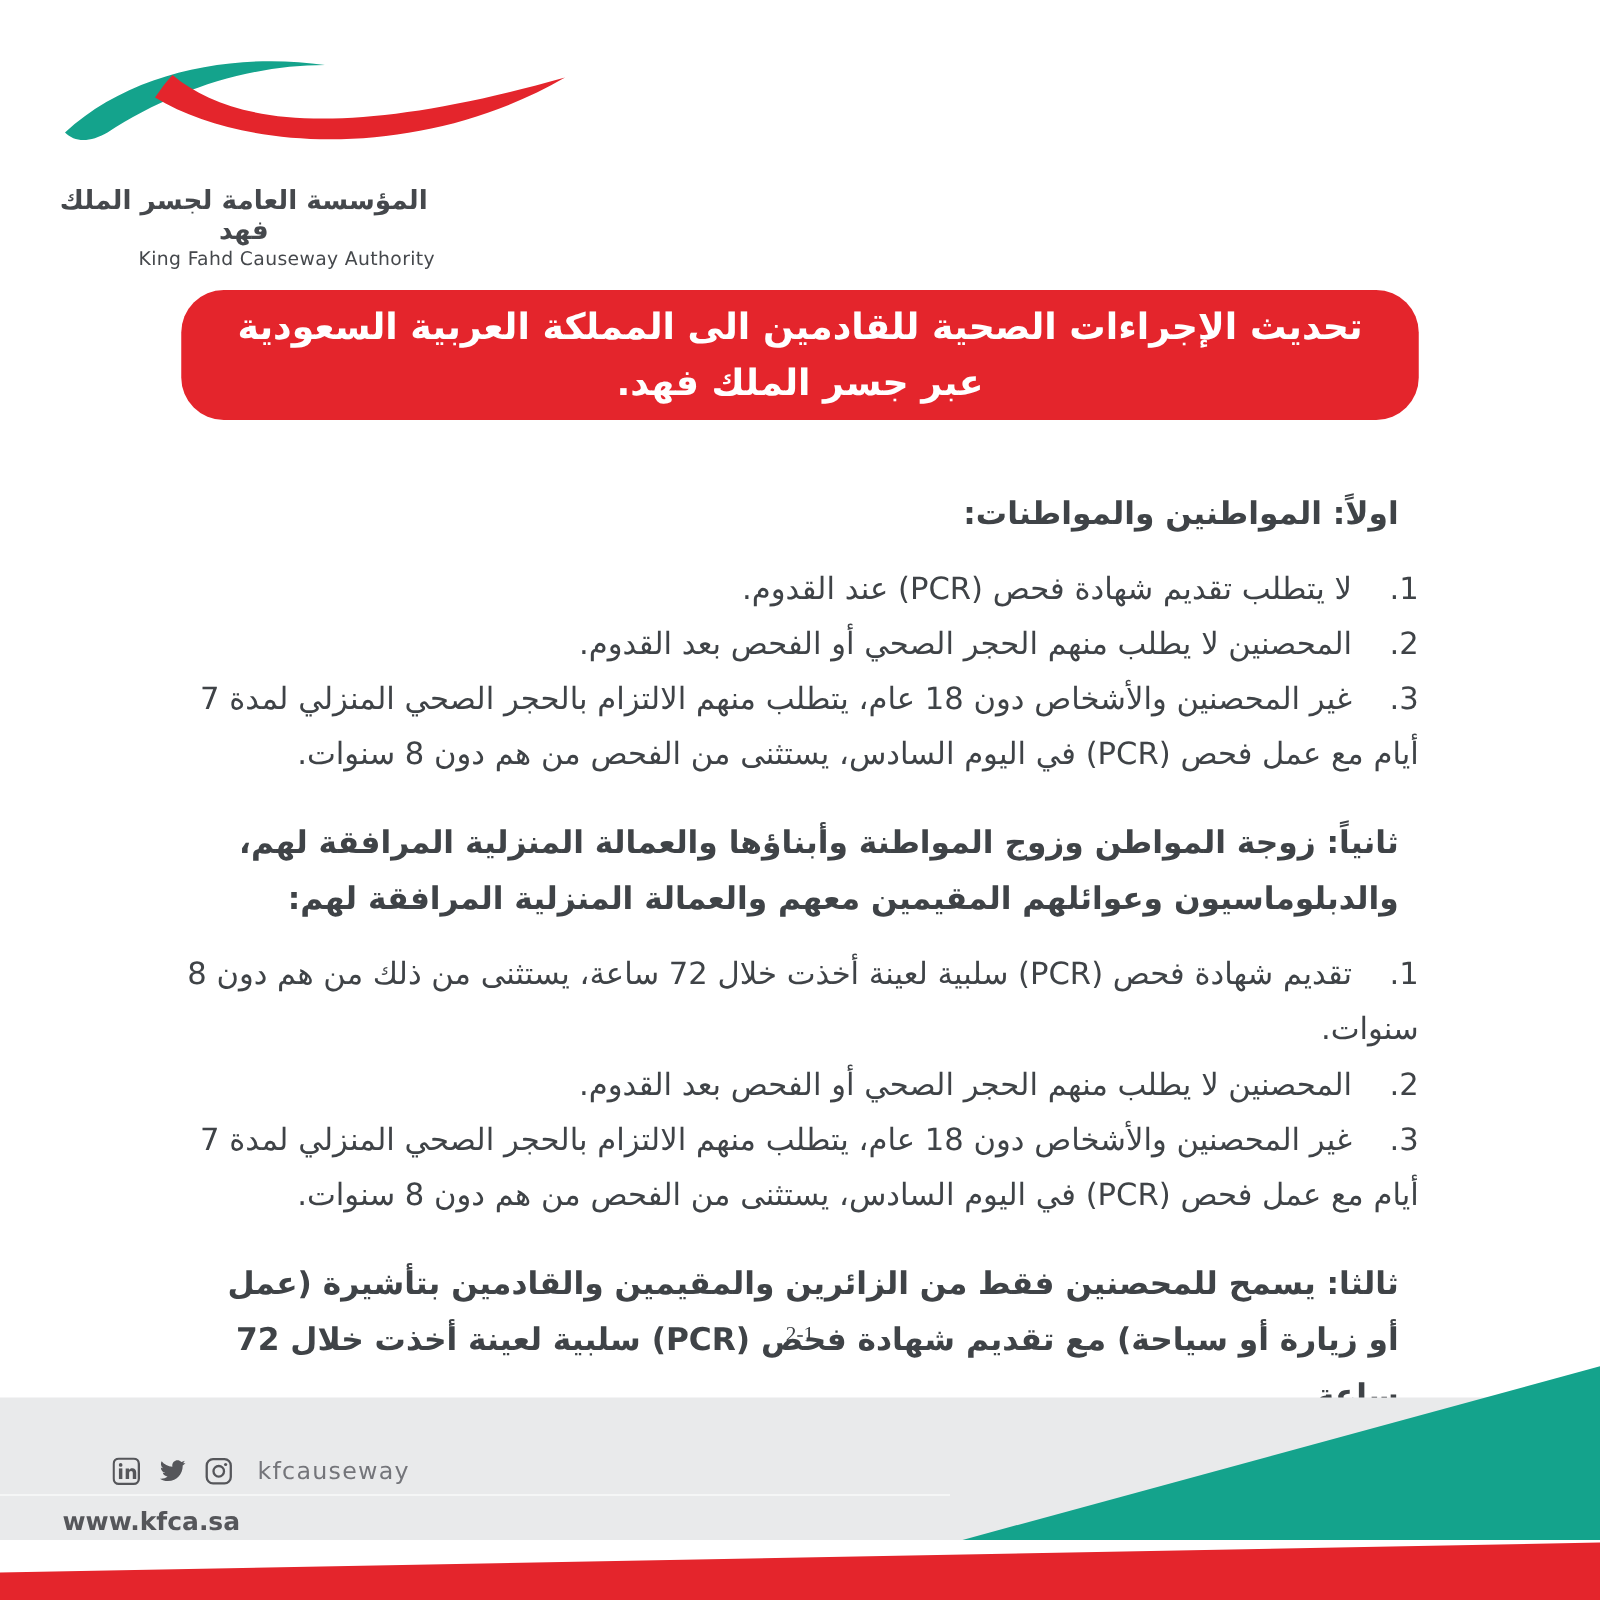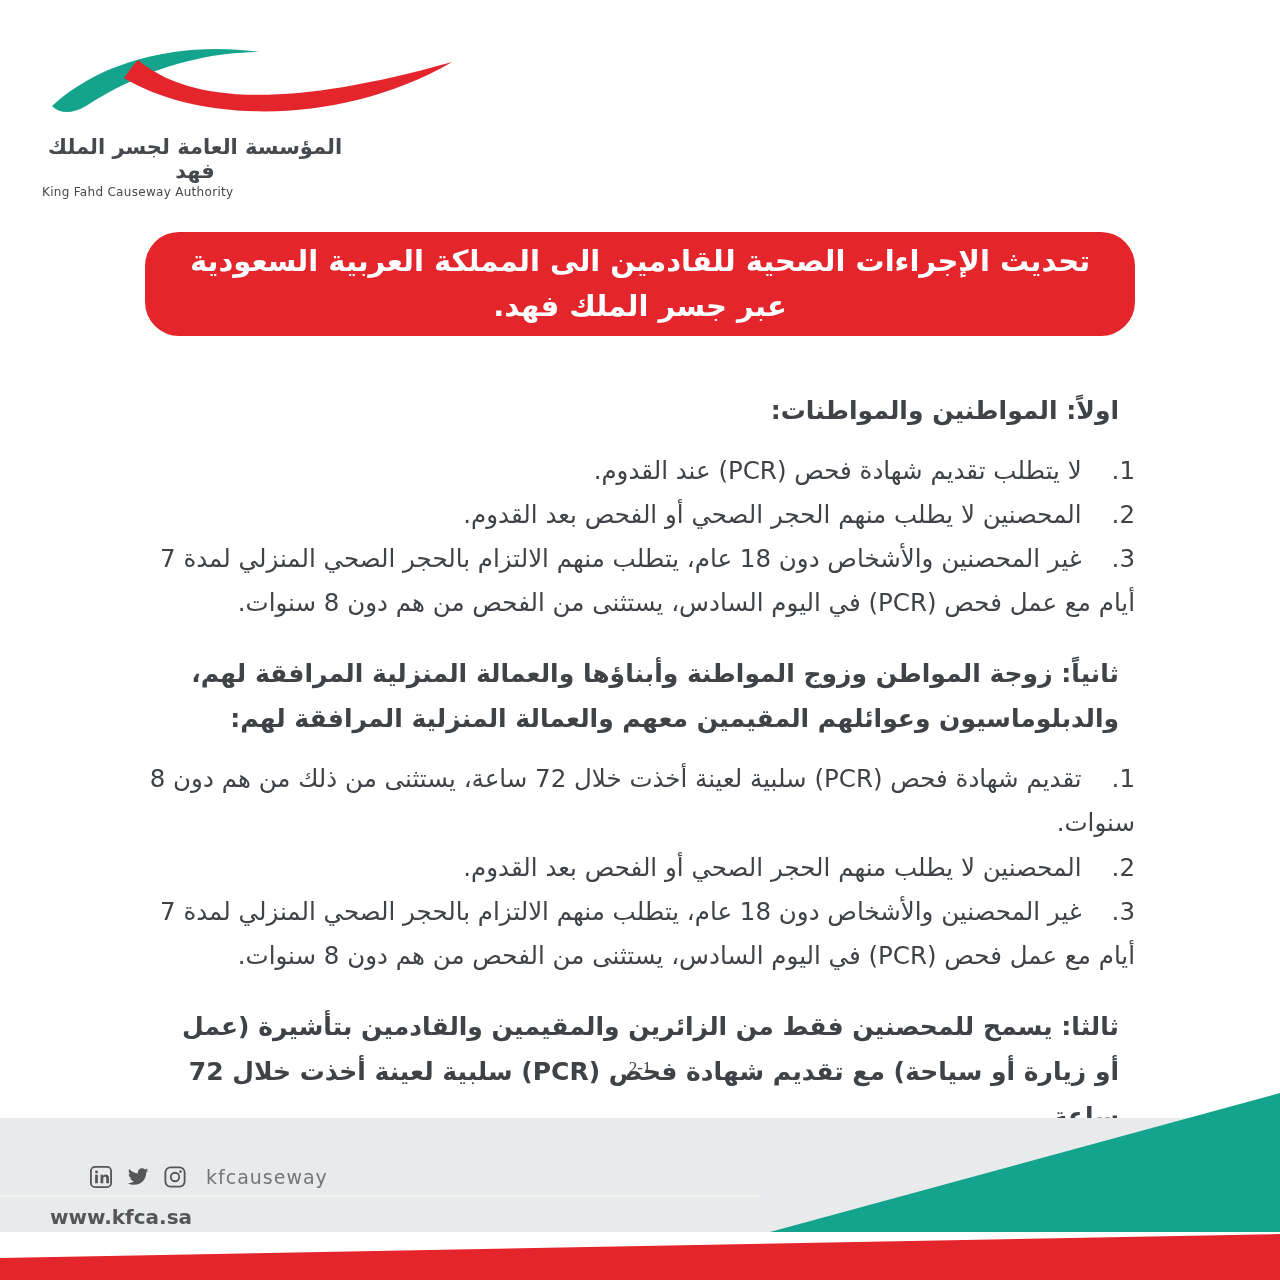--- a/index.html
+++ b/index.html
@@ -8,22 +8,22 @@
   *{margin:0;padding:0;box-sizing:border-box;}
   html,body{width:1280px;height:1280px;}
   body{
     position:relative;background:#ffffff;overflow:hidden;
     font-family:"DejaVu Sans","Liberation Sans",sans-serif;
     color:var(--text);
   }
   
   .logo{position:absolute;top:34px;left:42px;width:430px;}
   .logo svg{display:block;}
-  .org-ar{width:306px;text-align:center;direction:rtl;font-weight:bold;font-size:21px;color:#45484C;margin-top:1px;}
-  .org-en{width:306px;text-align:left;font-size:12px;letter-spacing:.3px;color:#45484C;margin-top:2px;}
+  .org-ar{width:306px;text-align:center;direction:rtl;font-weight:bold;font-size:21px;color:#45484C;margin-top:14px;}
+  .org-en{width:306px;text-align:right;font-size:15px;letter-spacing:.3px;color:#45484C;margin-top:2px;}
   
   .banner{
     position:absolute;top:232px;left:145px;right:145px;height:104px;
     background:var(--red);border-radius:34px;direction:rtl;
     display:flex;flex-direction:column;justify-content:center;align-items:center;
     color:#fff;font-weight:bold;font-size:29px;line-height:1.55;text-align:center;
   }
   
   .content{
     position:absolute;top:372px;right:145px;left:145px;

